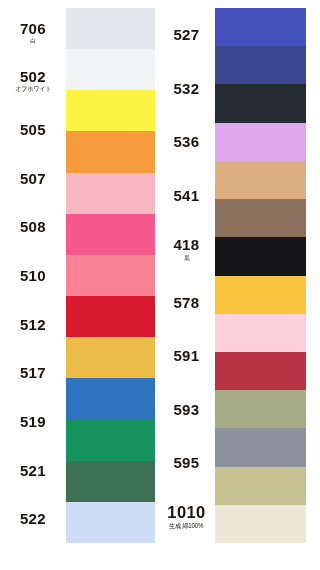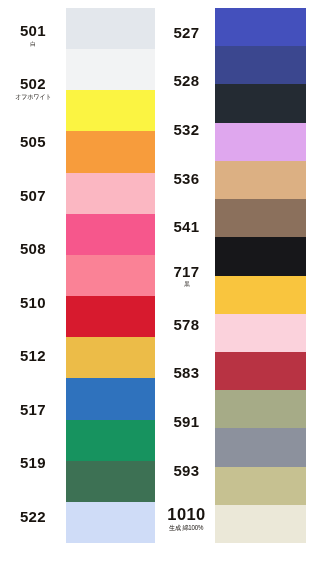--- a/index.html
+++ b/index.html
@@ -99,21 +99,21 @@
   }
 </style>
 </head>
 <body>
 
 <div id="chart">
 
   <div class="column" id="column-left">
     <div class="label-stack">
         <div class="label-row">
-          <span class="code">501</span>
+          <span class="code">706</span>
           <span class="subname">白</span>
         </div>
         <div class="label-row">
           <span class="code">502</span>
           <span class="subname wide">オフホワイト</span>
         </div>
         <div class="label-row">
           <span class="code">505</span>
         </div>
         <div class="label-row">
@@ -128,20 +128,23 @@
         <div class="label-row">
           <span class="code">512</span>
         </div>
         <div class="label-row">
           <span class="code">517</span>
         </div>
         <div class="label-row">
           <span class="code">519</span>
         </div>
         <div class="label-row">
+          <span class="code">521</span>
+        </div>
+        <div class="label-row">
           <span class="code">522</span>
         </div>
       </div>
     <div class="swatch-stack">
         <div class="swatch-row">
           <div class="swatch-chip" style="background: rgb(227, 231, 236);"></div>
         </div>
         <div class="swatch-row">
           <div class="swatch-chip" style="background: rgb(242, 243, 244);"></div>
         </div>
@@ -180,46 +183,43 @@
         </div>
       </div>
   </div>
 
   <div class="column" id="column-right">
     <div class="label-stack">
         <div class="label-row">
           <span class="code">527</span>
         </div>
         <div class="label-row">
-          <span class="code">528</span>
-        </div>
-        <div class="label-row">
           <span class="code">532</span>
         </div>
         <div class="label-row">
           <span class="code">536</span>
         </div>
         <div class="label-row">
           <span class="code">541</span>
         </div>
         <div class="label-row">
-          <span class="code">717</span>
+          <span class="code">418</span>
           <span class="subname">黒</span>
         </div>
         <div class="label-row">
           <span class="code">578</span>
         </div>
         <div class="label-row">
-          <span class="code">583</span>
-        </div>
-        <div class="label-row">
           <span class="code">591</span>
         </div>
         <div class="label-row">
           <span class="code">593</span>
+        </div>
+        <div class="label-row">
+          <span class="code">595</span>
         </div>
         <div class="label-row">
           <span class="code big">1010</span>
           <span class="subname wide">生成 綿100%</span>
         </div>
       </div>
     <div class="swatch-stack">
         <div class="swatch-row">
           <div class="swatch-chip" style="background: rgb(68, 80, 188);"></div>
         </div>

